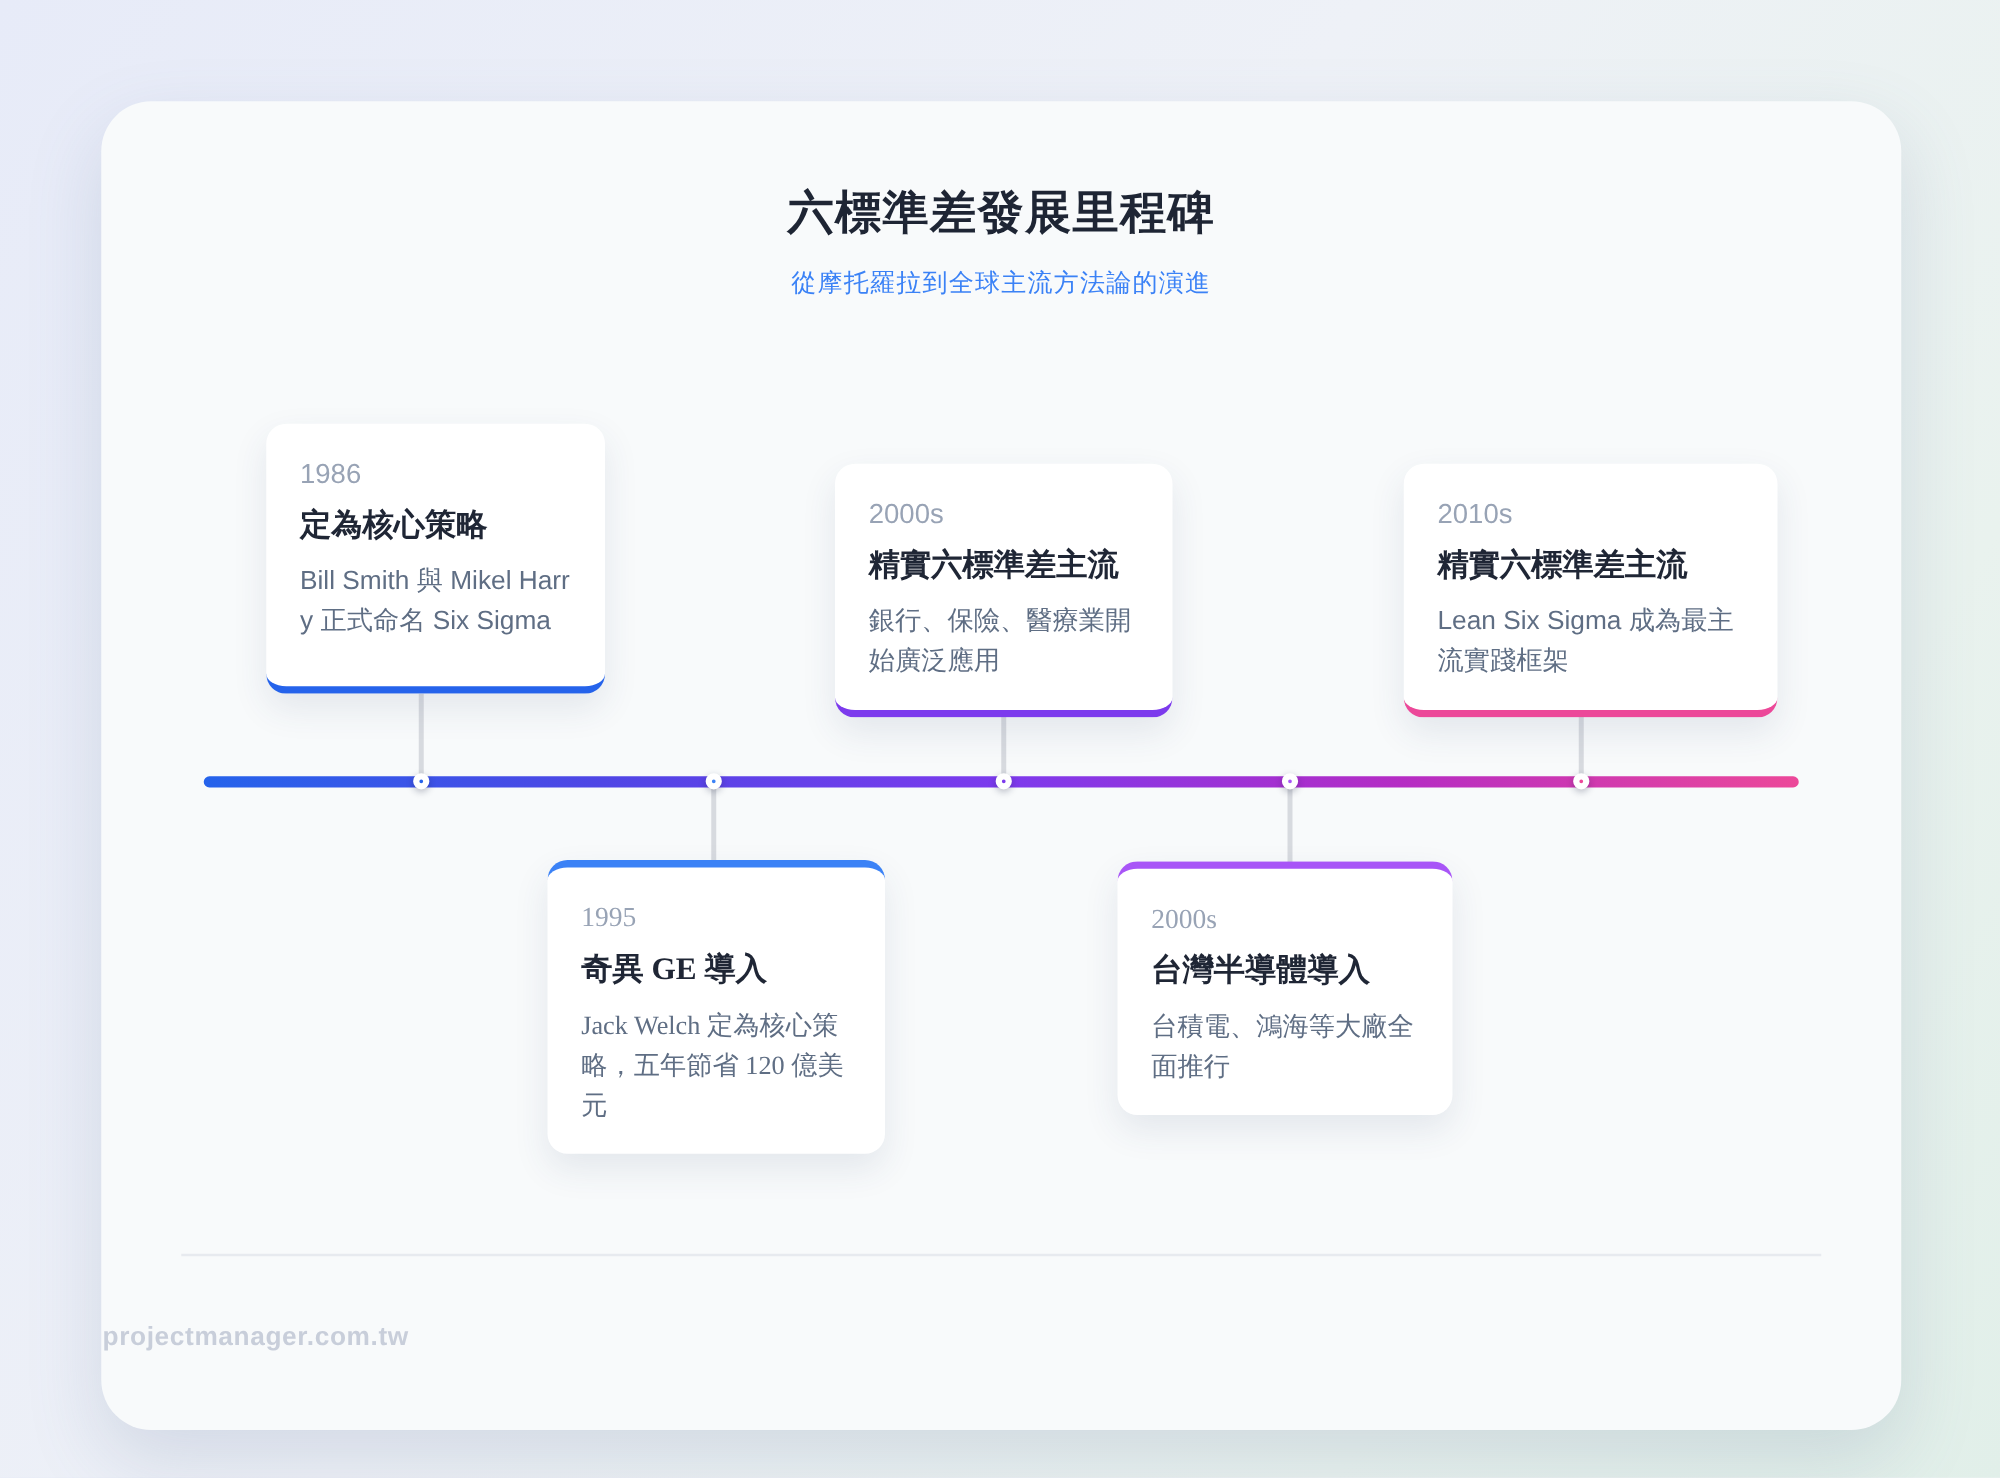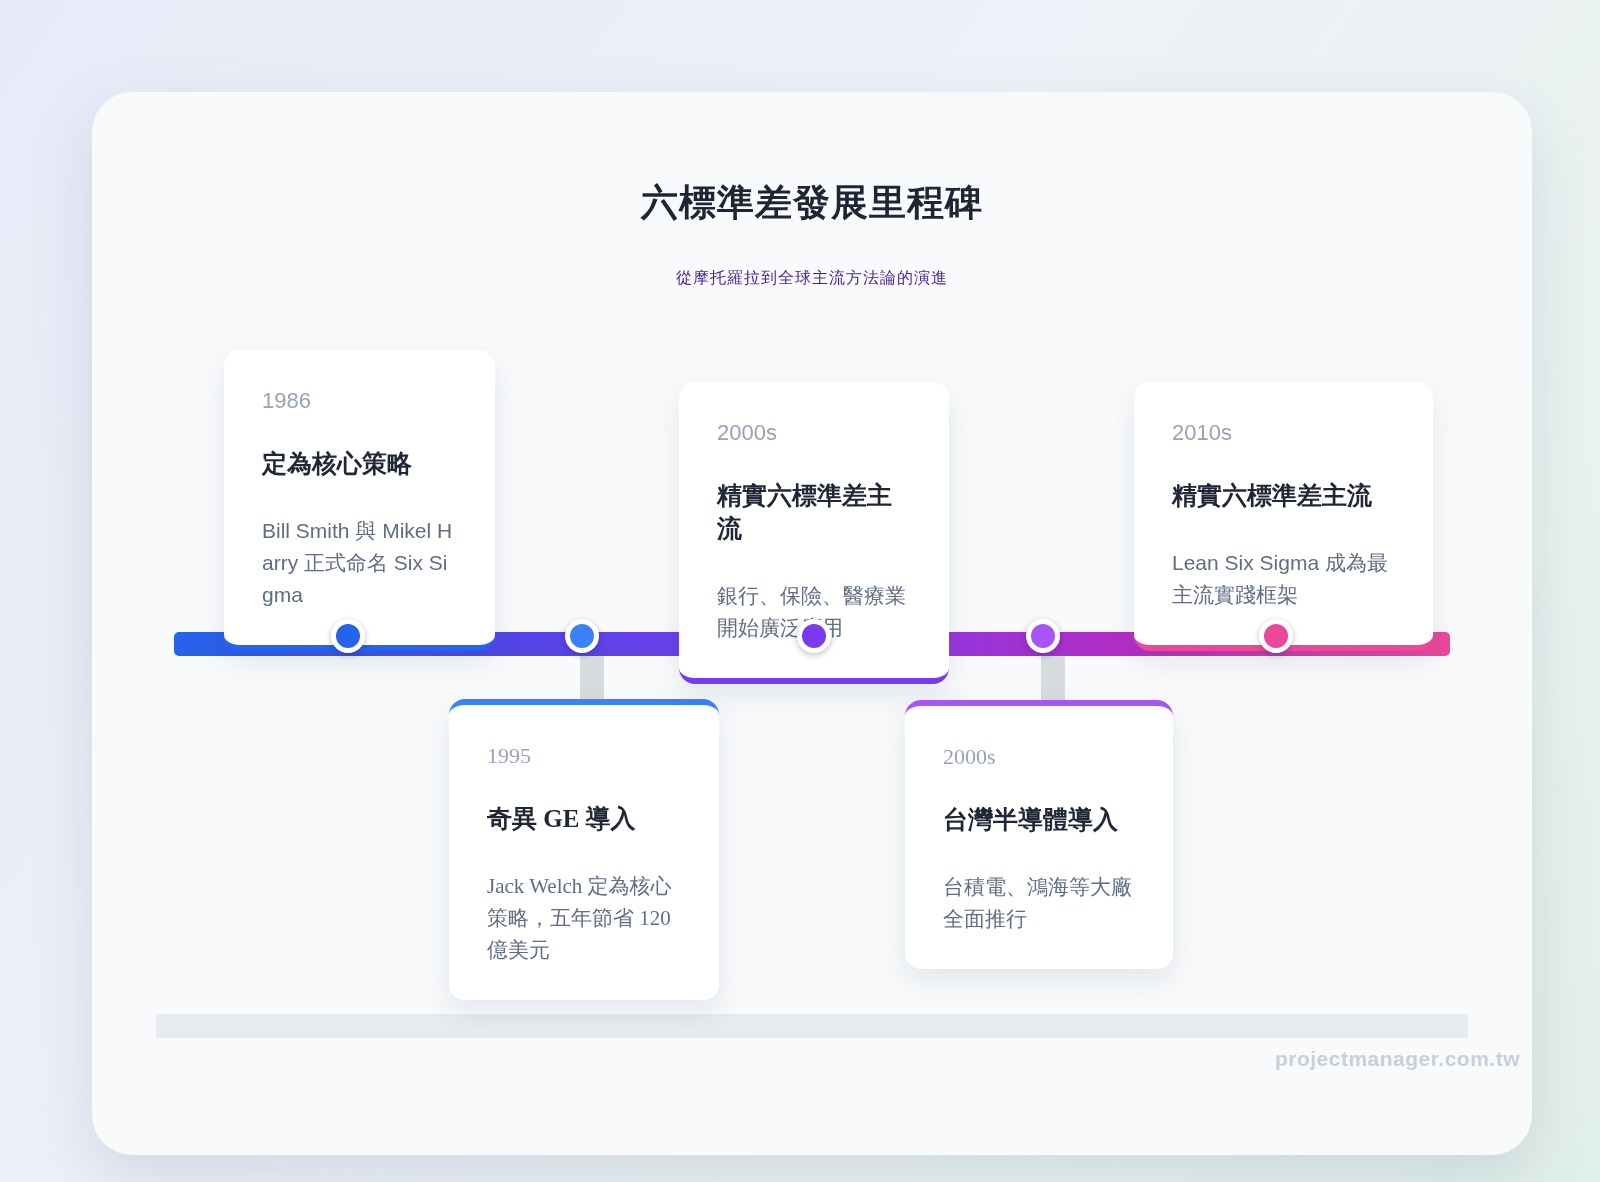--- a/index.html
+++ b/index.html
@@ -1,15 +1,15 @@
 <!DOCTYPE html>
 <html><head>
 <meta charset="utf-8">
 <style>
-  * { margin: 0; padding: 12px; box-sizing: border-box; }
+  * { margin: 0; padding: 1px; box-sizing: border-box; }
   html, body { width: 1600px; height: 1182px; }
   body {
     font-family: "Liberation Sans", "DejaVu Sans", sans-serif;
     background: linear-gradient(125deg, #e7ebf8 0%, #eef1f7 45%, #e9f2ee 78%, #e1efe9 100%);
     position: relative;
     overflow: hidden;
   }
   .container {
     position: absolute;
     left: 80px; top: 80px;
@@ -20,22 +20,22 @@
   }
   .header { text-align: center; padding-top: 62px; }
   .page-title {
     font-size: 37px;
     font-weight: 700;
     color: #1e2534;
     letter-spacing: 1px;
   }
   .page-subtitle {
     margin-top: 16px;
-    font-size: 16px;
-    color: #4c1d95;
+    font-size: 20px;
+    color: #3b82f6;
     letter-spacing: 1px;
   }
   .timeline { position: absolute; left: 0; top: 14px; width: 100%; height: 100%; }
   .timeline-line {
     position: absolute;
     left: 82px; top: 526px;
     width: 1276px; height: 9px;
     border-radius: 5px;
     background: linear-gradient(90deg, #2563eb 0%, #4f46e5 25%, #7c3aed 50%, #b52cc4 75%, #ec4899 100%);
     z-index: 2;
@@ -104,22 +104,22 @@
   .footer-divider {
     position: absolute;
     left: 64px; right: 64px;
     top: 922px;
     height: 1px;
     background: #e7eaef;
   }
   .footer-text {
     position: absolute;
     left: 0; right: 0;
-    top: 943px;
-    text-align: right;
+    top: 976px;
+    text-align: left;
     font-size: 21px;
     font-weight: 700;
     color: #c8ceda;
     letter-spacing: 0.5px;
   }
 </style>
 </head>
 <body>
 
 <div class="container">

